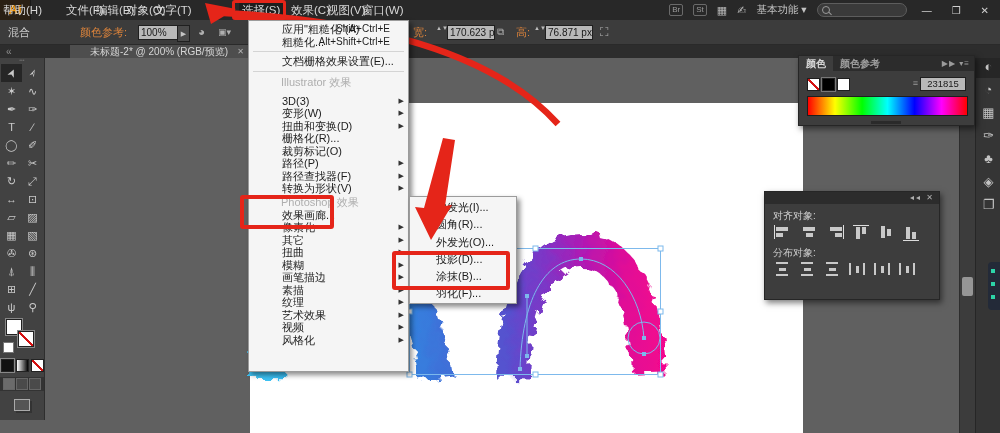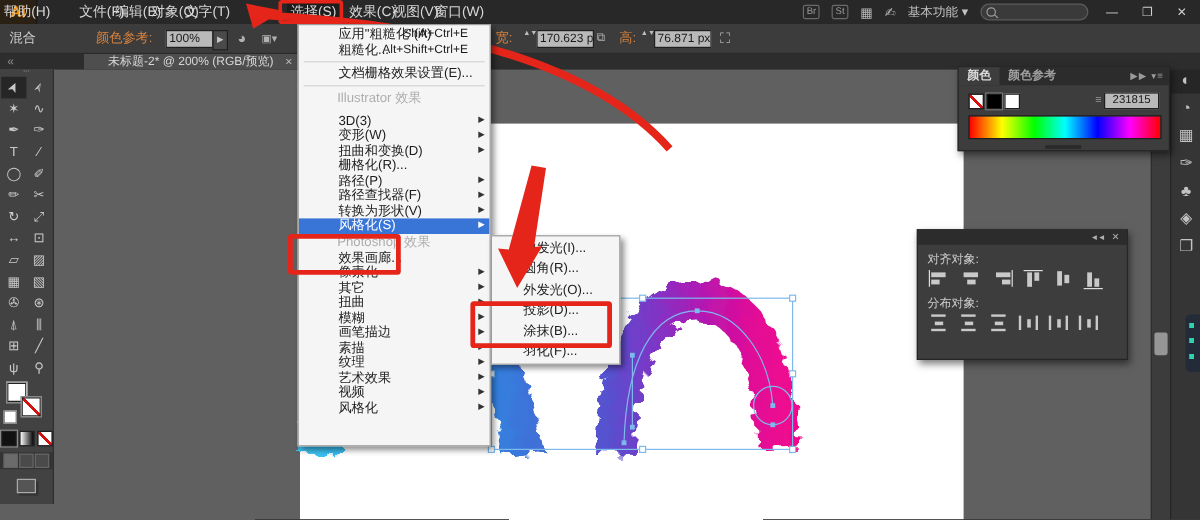--- a/index.html
+++ b/index.html
@@ -498,36 +498,36 @@
         <span class="mi-label">扭曲和变换(D)</span>
         <span class="mi-short"></span>
         <span class="mi-arrow">▶</span>
       </div>
       <div class="mi">
         <span class="mi-label">栅格化(R)...</span>
         <span class="mi-short"></span>
         <span class="mi-arrow"></span>
       </div>
       <div class="mi">
+        <span class="mi-label">裁剪标记(O)</span>
+        <span class="mi-short"></span>
+        <span class="mi-arrow"></span>
+      </div>
+      <div class="mi">
         <span class="mi-label">路径(P)</span>
         <span class="mi-short"></span>
         <span class="mi-arrow">▶</span>
       </div>
       <div class="mi">
         <span class="mi-label">路径查找器(F)</span>
         <span class="mi-short"></span>
         <span class="mi-arrow">▶</span>
       </div>
       <div class="mi">
         <span class="mi-label">转换为形状(V)</span>
-        <span class="mi-short"></span>
-        <span class="mi-arrow">▶</span>
-      </div>
-      <div class="mi hl">
-        <span class="mi-label">风格化(S)</span>
         <span class="mi-short"></span>
         <span class="mi-arrow">▶</span>
       </div>
       <div class="mi hdr">
         <span class="mi-label">Photoshop 效果</span>
         <span class="mi-short"></span>
         <span class="mi-arrow"></span>
       </div>
       <div class="mi">
         <span class="mi-label">效果画廊...</span>

